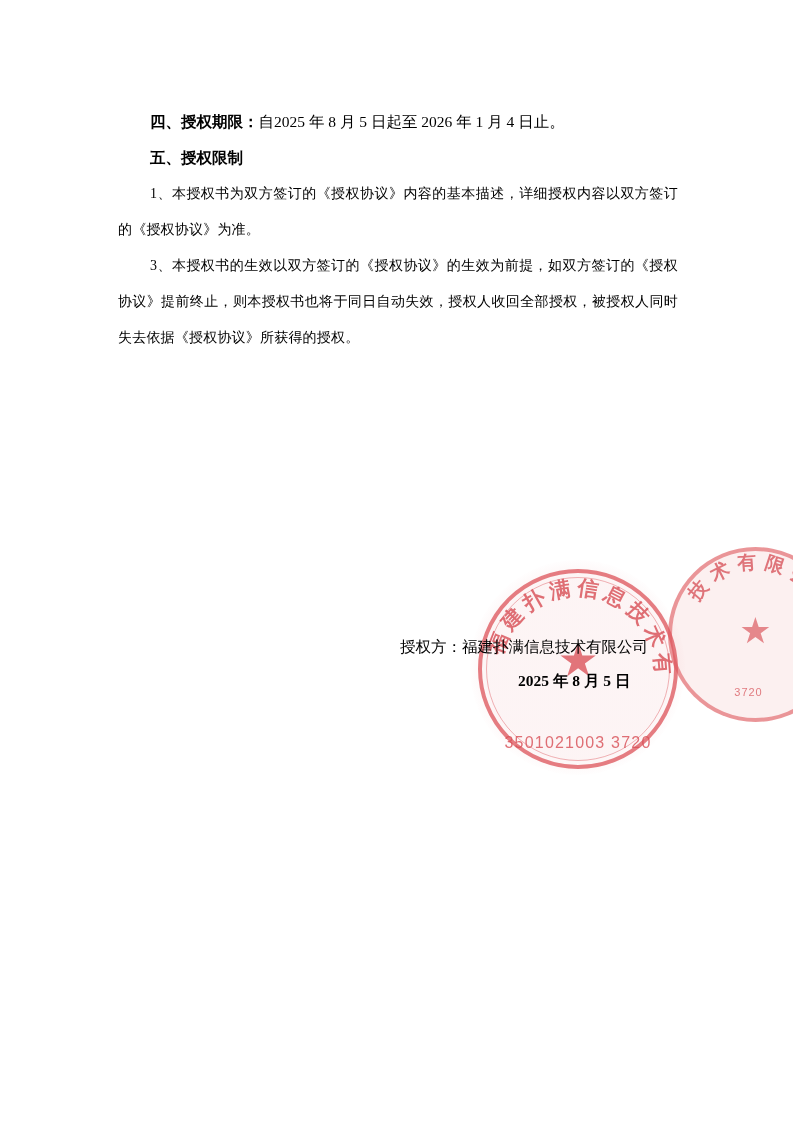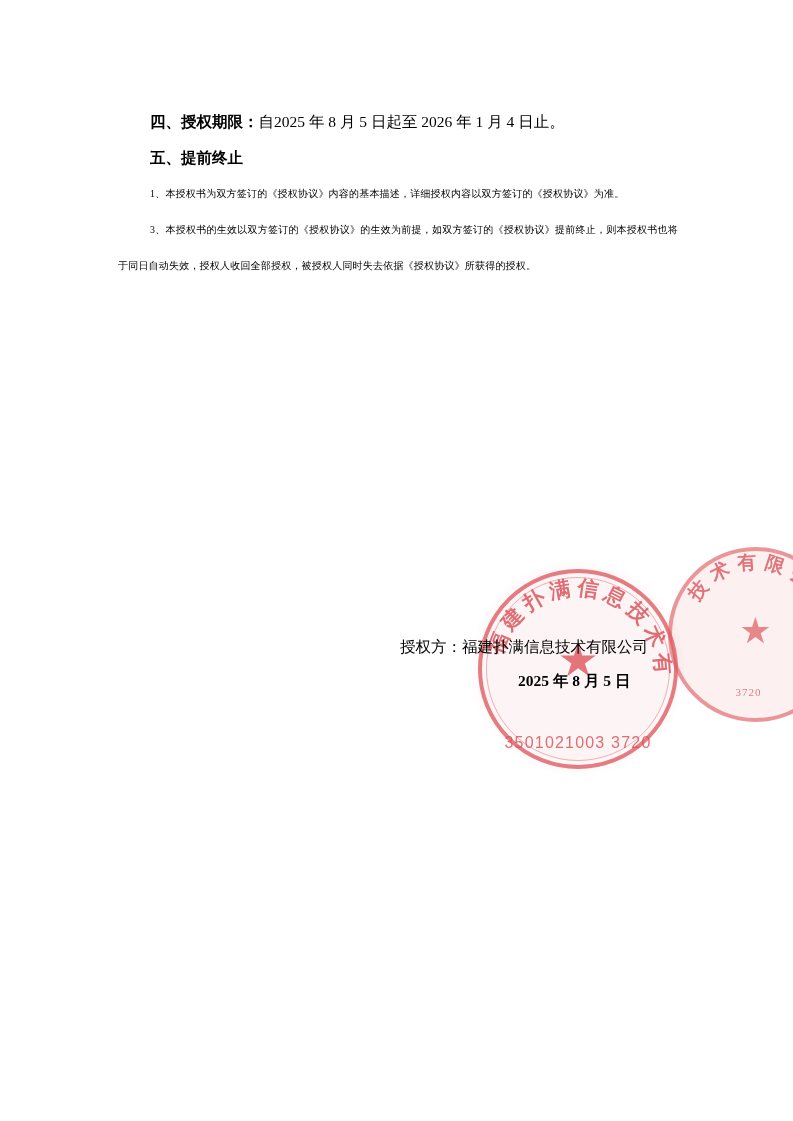--- a/index.html
+++ b/index.html
@@ -21,21 +21,21 @@
     width: 793px;
     height: 1121px;
   }
   .content {
     position: absolute;
     left: 118px;
     top: 104px;
     width: 560px;
   }
   .para {
-    font-size: 10px;
+    font-size: 14px;
     line-height: 36px;
     text-align: justify;
     text-justify: inter-ideograph;
     margin: 0 0 0 0;
     letter-spacing: 0.2px;
   }
   .indent {
     text-indent: 32px;
   }
   .heading {
@@ -162,21 +162,21 @@
   }
   .seal-code2 {
     position: absolute;
     left: 46%;
     bottom: 24px;
     transform: translateX(-50%);
     color: rgba(216, 90, 96, 0.78);
     font-size: 11px;
     letter-spacing: 1px;
     white-space: nowrap;
-    font-family: Liberation Serif, serif;
+    font-family: Liberation Sans, sans-serif;
     margin-top: 11px;
   }
   .seal-smear {
     position: absolute;
     left: 470px;
     top: 560px;
     width: 215px;
     height: 215px;
     border-radius: 50%;
     background: radial-gradient(circle at 50% 50%, rgba(233,150,155,0.10) 60%, rgba(255,255,255,0) 72%);
@@ -188,21 +188,21 @@
 
 <div class="page">
 
   <div class="content">
 
     <p class="heading heading-indent">
       <span class="lead">四、授权期限：</span><span class="normal">自2025 年 8 月 5 日起至 2026 年 1 月 4 日止。</span>
     </p>
 
     <p class="heading heading-indent">
-      <span class="lead">五、提前终止</span>
+      <span class="lead">五、授权限制</span>
     </p>
 
     <p class="para indent">1、本授权书为双方签订的《授权协议》内容的基本描述，详细授权内容以双方签订的《授权协议》为准。</p>
     <p class="para indent">3、本授权书的生效以双方签订的《授权协议》的生效为前提，如双方签订的《授权协议》提前终止，则本授权书也将于同日自动失效，授权人收回全部授权，被授权人同时失去依据《授权协议》所获得的授权。</p>
 
   </div>
 
   <div class="seal-smear"></div>
 
   <div class="seal-secondary">

